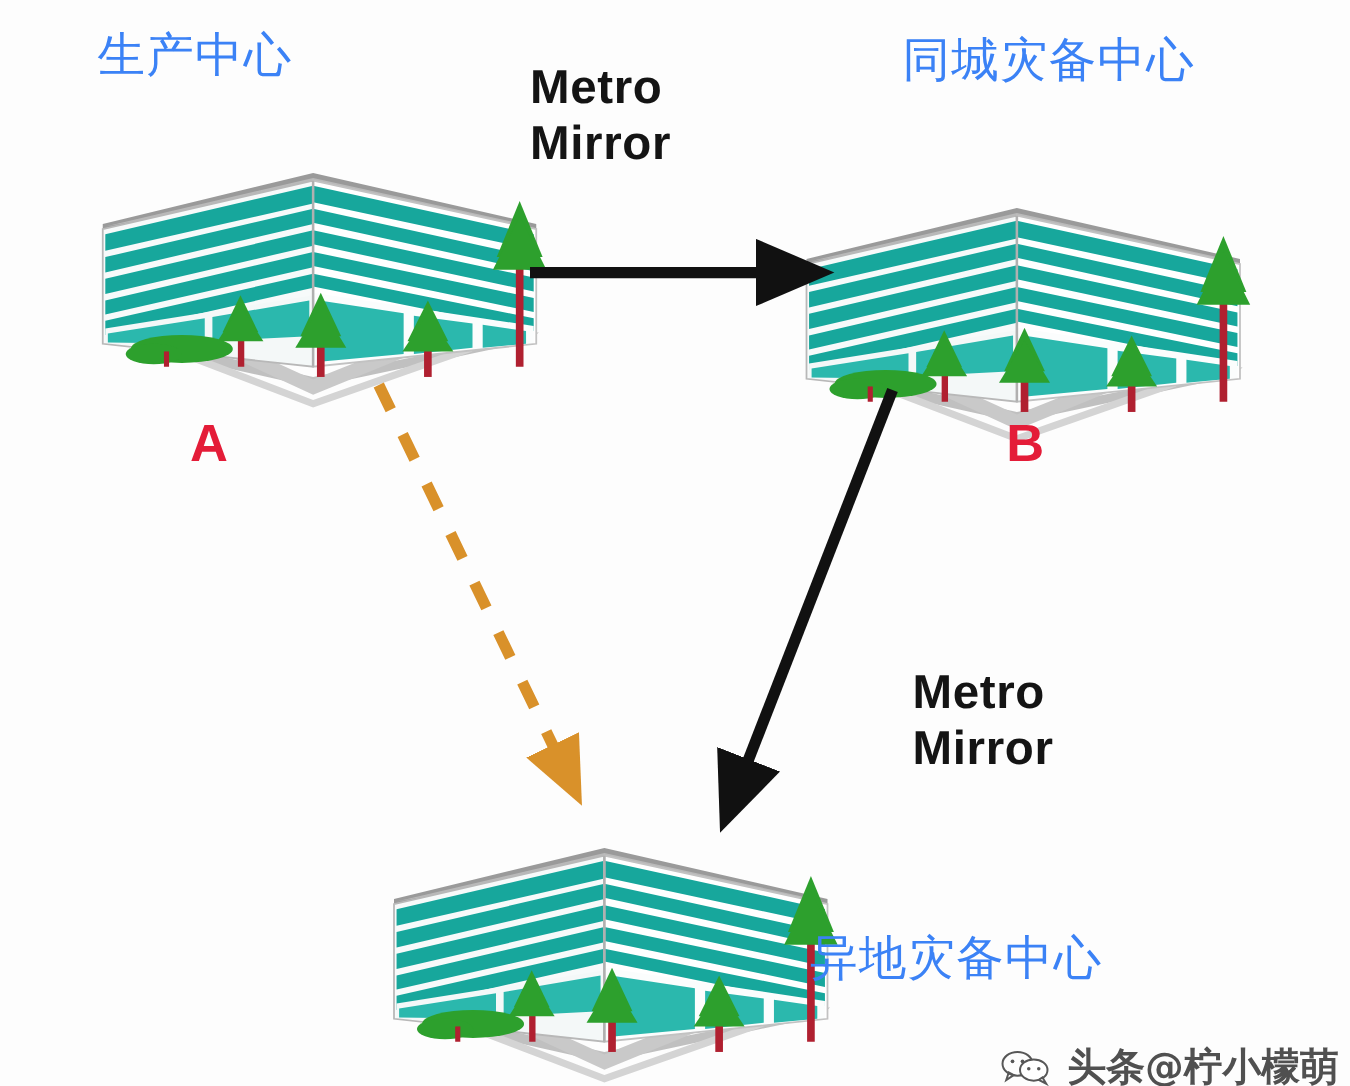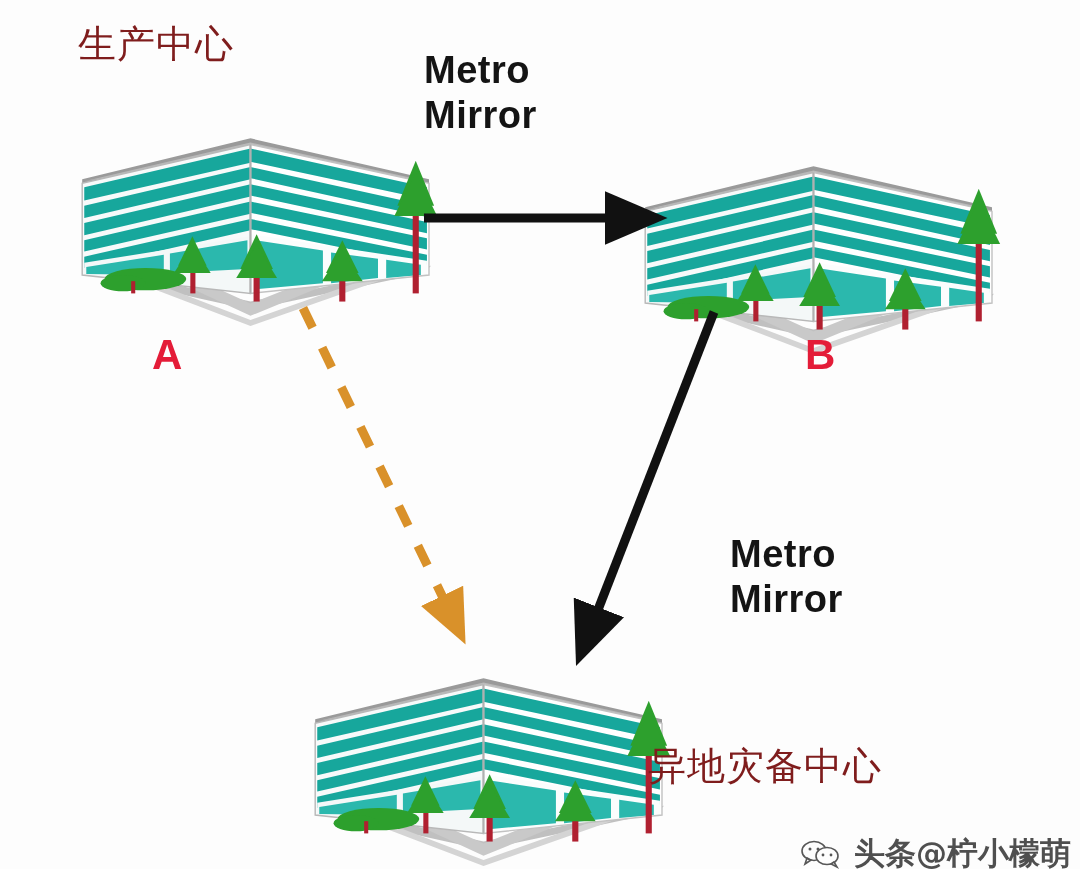--- a/index.html
+++ b/index.html
@@ -28,21 +28,21 @@
     position: absolute;
     white-space: nowrap;
     color: #1b1b1b;
     line-height: 1.18;
   }
   .cn-label {
     font-family: "DejaVu Sans", "Liberation Sans", sans-serif;
     font-size: 38px;
     font-weight: 500;
     letter-spacing: 1px;
-    color: #7f1d1d;
+    color: #3b82f6;
   }
   .en-label {
     font-family: "Liberation Sans", sans-serif;
     font-size: 38px;
     font-weight: bold;
     color: #141414;
     letter-spacing: 0.5px;
   }
   .node-letter {
     font-family: "Liberation Sans", sans-serif;
@@ -187,20 +187,21 @@
     <line x1="303" y1="308" x2="446" y2="604" stroke="#d9912a" stroke-width="9" stroke-dasharray="22 22" marker-end="url(#arrowhead-orange)"></line>
   </svg>
 
   <div class="label cn-label" id="label-production">生产中心</div>
 
   <div class="label en-label" id="label-metro">
     <span class="ln1">Metro</span>
     <span class="ln2">Mirror</span>
   </div>
 
+  <div class="label cn-label" id="label-samecity">同城灾备中心</div>
 
   <div class="label en-label" id="label-global">
     <span class="ln1">Metro</span>
     <span class="ln2">Mirror</span>
   </div>
 
   <div class="label cn-label" id="label-remote">异地灾备中心</div>
 
   <div class="label node-letter" id="label-a">A</div>
 

